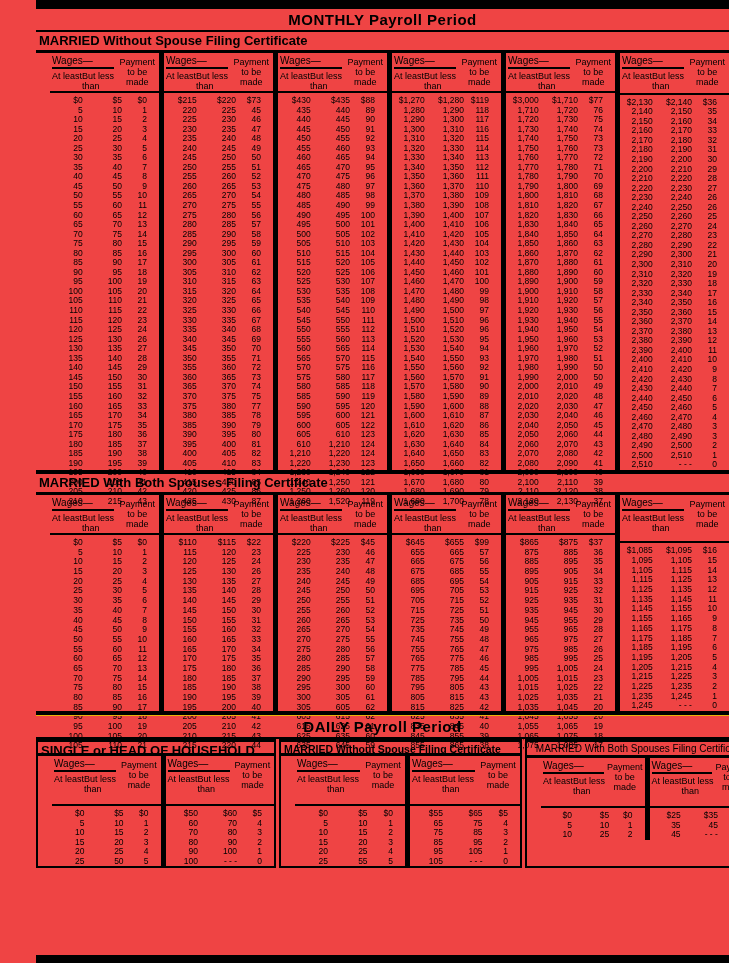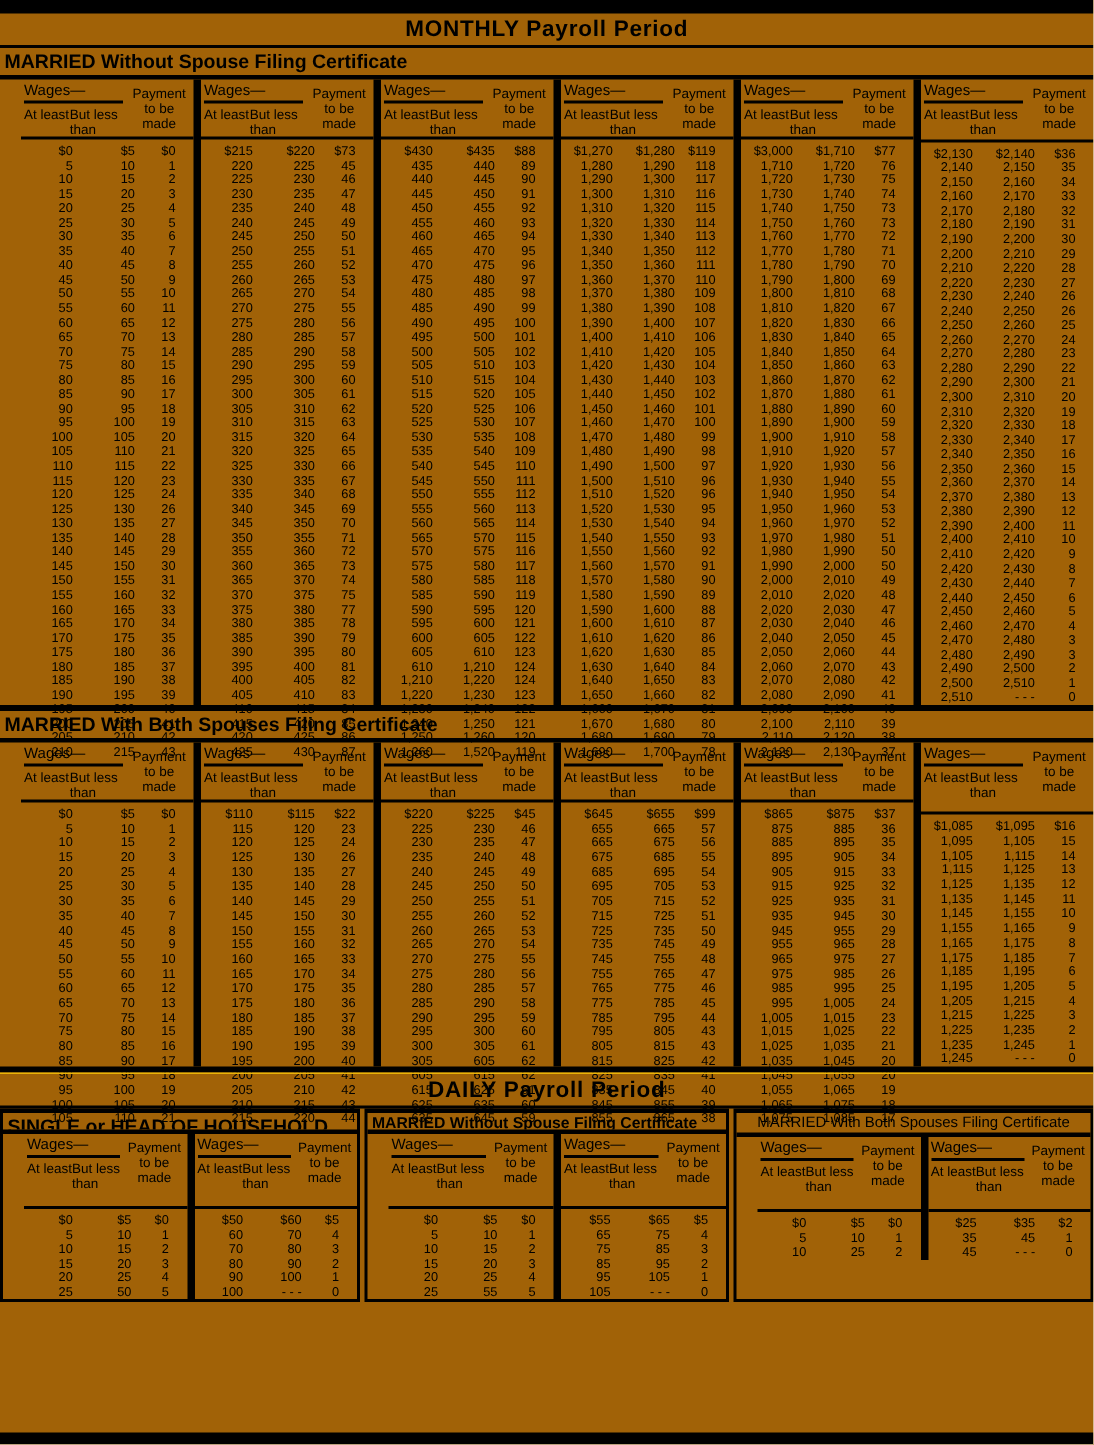--- a/index.html
+++ b/index.html
@@ -1,18 +1,18 @@
 <!DOCTYPE html>
 <html><head>
 <meta charset="utf-8">
 <style>
   * { box-sizing: border-box; margin: 0; padding: 0; }
   html,body { width:729px; background:#fff; }
   body { font-family:"Liberation Sans","DejaVu Sans",sans-serif; color:#000; position:relative; }
-  .page { width:729px; height:963px; display:flex; flex-direction:column; overflow:hidden; background:#a16207; }
+  .page { width:729px; height:963px; display:flex; flex-direction:column; overflow:hidden; background:#ef4444;padding-left:36px; }
   .topbar { height:9px; background:#000; flex:0 0 auto; }
   .botbar { height:8px; background:#000; flex:0 0 auto; margin-top:auto; }
   .period-title { text-align:center; font-weight:bold; font-size:15px; padding:2px 0 2px 0; border-bottom:2px solid #000; letter-spacing:0.5px; }
   .section-title { font-weight:bold; font-size:13px; padding:1px 3px 2px 3px; border-bottom:3px solid #000; }
   .tbl { border-bottom:4px solid #000; }
   .groups { display:flex;margin-left:14px; }
   .col-group { flex:1 1 0; display:flex; flex-direction:column; min-width:0; }
   .col-group + .col-group { border-left:5px solid #000; }
   .grp-head { display:flex; border-bottom:2px solid #000; height:52px; font-size:9px; padding-top:2px; }
   .wages-block { flex:0 0 62%; padding-left:2px; }

